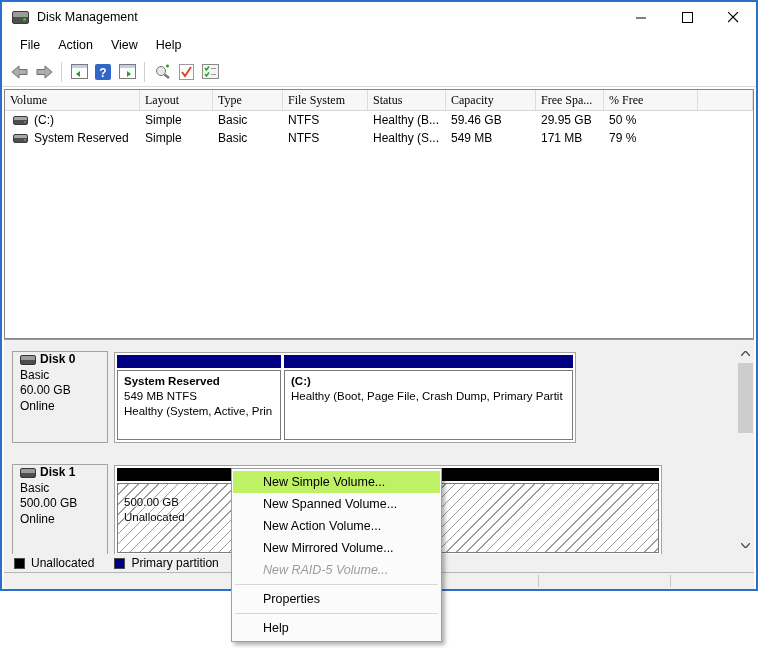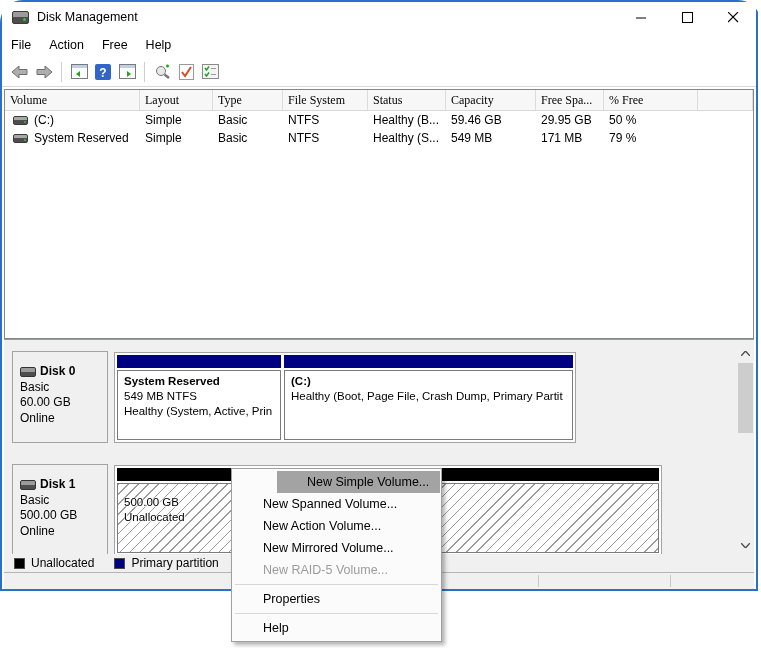--- a/index.html
+++ b/index.html
@@ -1,34 +1,34 @@
 <!DOCTYPE html>
 <html><head>
 <meta charset="utf-8">
 <style>
   * { margin:0; padding:0; box-sizing:border-box; }
   body { background:#ffffff; font-family:"Liberation Sans","DejaVu Sans",sans-serif; }
-  .canvas { position:relative; width:761px; height:648px; background:#ffffff; overflow:hidden;border-radius:23px; }
+  .canvas { position:relative; width:761px; height:648px; background:#ffffff; overflow:hidden; }
 
   
   .window { position:absolute; left:0; top:0; width:758px; height:591px;
             border:2px solid #2a70c8; background:#ffffff; }
   .titlebar { position:absolute; left:0; top:0; right:0; height:30px; background:#ffffff;
               display:flex; align-items:center; }
   .app-icon { width:17px; height:13px; margin-left:10px; position:relative;
               background:linear-gradient(#9b9b9b 0 45%, #4e4e4e 45% 100%);
               border:1px solid #3a3a3a; border-radius:2px; }
   .app-icon::after { content:""; position:absolute; right:2px; bottom:2px; width:3px; height:3px;
               background:#35c135; border-radius:50%; }
   .title-text { margin-left:8px; font-size:12.5px; color:#000; }
   .win-controls { position:absolute; right:0; top:0; height:30px; display:flex; }
   .wc { width:46px; height:30px; display:flex; align-items:center; justify-content:center; }
 
   .menubar { position:absolute; left:0; top:30px; right:0; height:25px; background:#ffffff;
-             display:flex; align-items:center; padding-left:0; }
+             display:flex; align-items:center; padding-left:9px; }
   .menu-item { font-size:12.5px; padding:3px 9px; color:#000; }
 
   .toolbar { position:absolute; left:0; top:55px; right:0; height:30px; background:#ffffff;
              border-bottom:1px solid #d9d9d9; display:flex; align-items:center; padding-left:6px; }
   .tbtn { width:24px; height:24px; display:flex; align-items:center; justify-content:center; }
   .tsep { width:1px; height:20px; background:#d0d0d0; margin:0 5px; }
 
   
   .listview { position:absolute; left:2px; top:87px; width:750px; height:250px;
               border:1px solid #828790; background:#ffffff; overflow:hidden; }
@@ -46,21 +46,21 @@
   .drive-icon::after { content:""; position:absolute; right:1px; bottom:1px; width:2px; height:2px;
                 background:#35c135; border-radius:50%; }
 
   
   .splitter { position:absolute; left:2px; top:337px; width:750px; height:6px;
               background:#f0f0f0; border-top:1px solid #9a9a9a; }
   .bottompane { position:absolute; left:2px; top:343px; width:750px; height:209px; background:#f0f0f0; }
 
   .disk-row { position:absolute; left:0; height:92px; }
   .disk-info { position:absolute; left:8px; top:0; width:96px; height:92px;
-               border:1px solid #a3a3a3; background:#f0f0f0; padding:12px 0 0 7px;
+               border:1px solid #a3a3a3; background:#f0f0f0; padding:0 0 0 7px;
                font-size:12px; line-height:15.5px; color:#000; }
   .disk-title { display:flex; align-items:center; gap:4px; font-weight:bold; }
   .disk-icon { width:16px; height:10px; position:relative;
                background:linear-gradient(#9b9b9b 0 45%, #4e4e4e 45% 100%);
                border:1px solid #333; border-radius:2px; }
   .disk-graph { position:absolute; top:1px; height:91px; background:#ffffff;
                 border:1px solid #a3a3a3; padding:2px; display:flex; gap:3px; }
   .partition { display:flex; flex-direction:column; }
   .strip { height:13px; margin-bottom:2px; }
   .pbox { flex:1; border:1px solid #7b7b7b; background:#fff; padding:3px 6px;
@@ -80,22 +80,22 @@
   .swatch { width:11px; height:11px; border:1px solid #4a4a4a; margin-right:6px; }
   .sw1 { margin-left:10px; } .sw2 { margin-left:20px; }
   .statusbar { position:absolute; left:2px; top:571px; width:750px; height:16px; background:#f0f0f0; }
   .sdiv { position:absolute; top:2px; width:1px; height:12px; background:#c8c8c8; }
 
   
   .ctxmenu { position:absolute; left:231px; top:468px; width:211px; z-index:50;
              background:#fbfbfb; border:1px solid #a0a0a0; padding:2px 1px;
              box-shadow:3px 3px 4px rgba(0,0,0,0.30); }
   .cm-item { height:22px; line-height:22px; padding-left:30px; font-size:12.5px; color:#000; white-space:nowrap; }
-  .cm-item.hl { background:#a3a3a3;margin-left:44px; }
-  .cm-item.dis { color:#9c9c9c; }
+  .cm-item.hl { background:#bef264; }
+  .cm-item.dis { color:#9c9c9c;font-style:italic; }
   .cm-sep { height:1px; background:#d7d7d7; margin:3px 2px; }
 
   svg { display:block; }
 </style>
 </head>
 <body>
 
 <div class="canvas">
   <div class="window">
 
@@ -117,21 +117,21 @@
           <svg width="11" height="11">
               <path d="M0 0 L10 10 M10 0 L0 10" stroke="#000" stroke-width="1.1"></path>
             </svg>
         </div>
       </div>
     </div>
 
     <div class="menubar">
       <span class="menu-item">File</span>
       <span class="menu-item">Action</span>
-      <span class="menu-item">Free</span>
+      <span class="menu-item">View</span>
       <span class="menu-item">Help</span>
     </div>
 
     <div class="toolbar">
       <span class="tbtn">
         <svg width="18" height="14" viewBox="0 0 18 14">
             <path d="M8 1 L1 7 L8 13 L8 9.5 L16 9.5 L16 4.5 L8 4.5 Z" fill="#aeaeae" stroke="#6e6e6e"></path>
           </svg>
       </span>
       <span class="tbtn">

